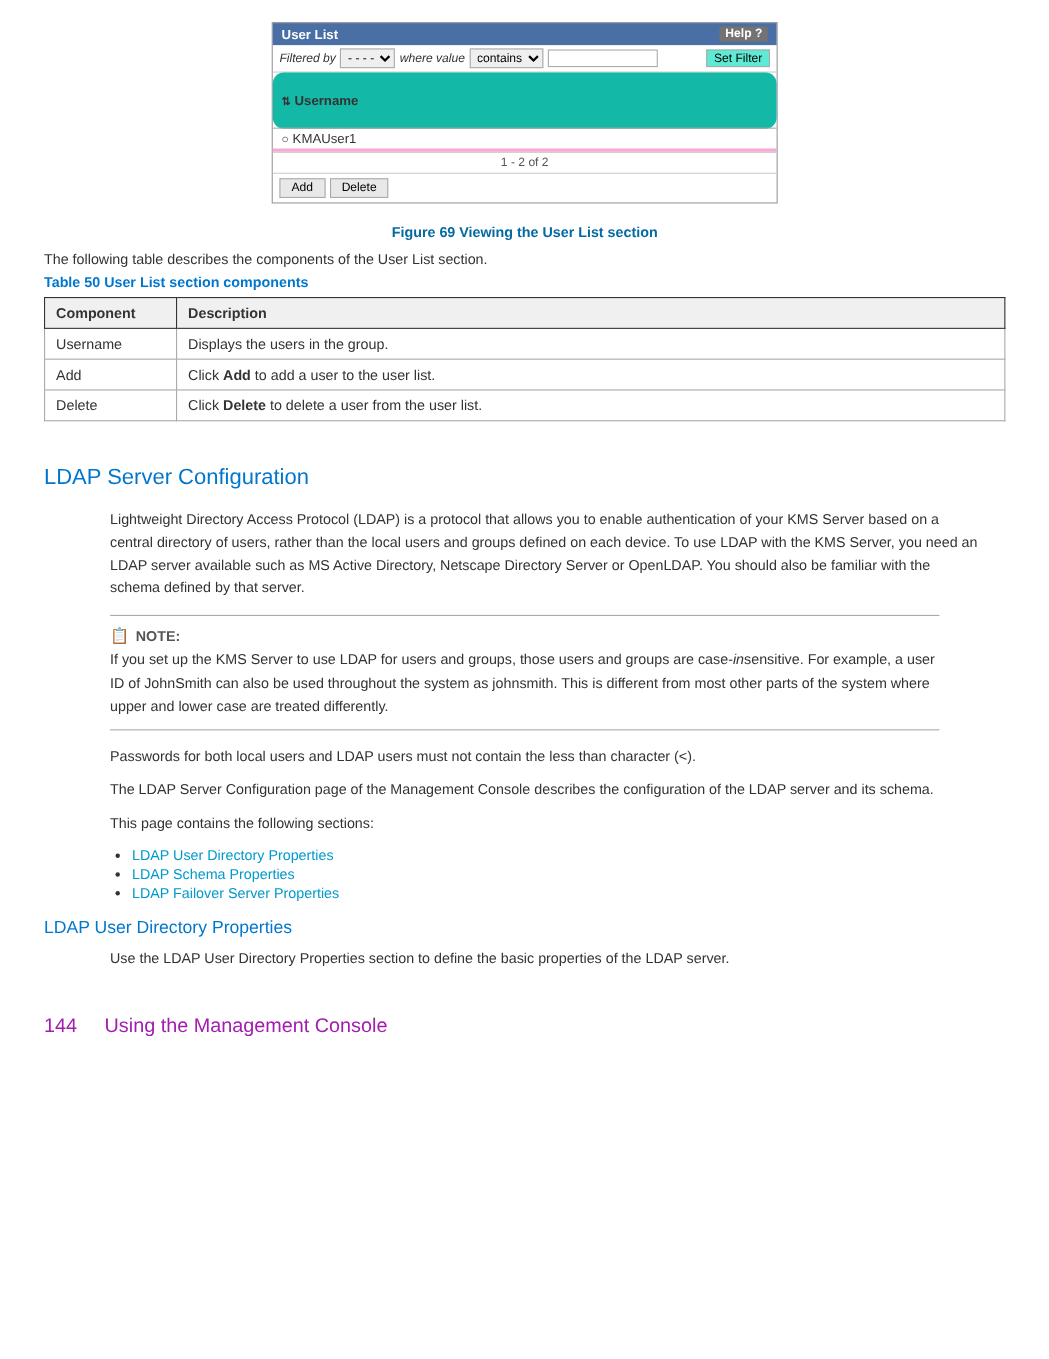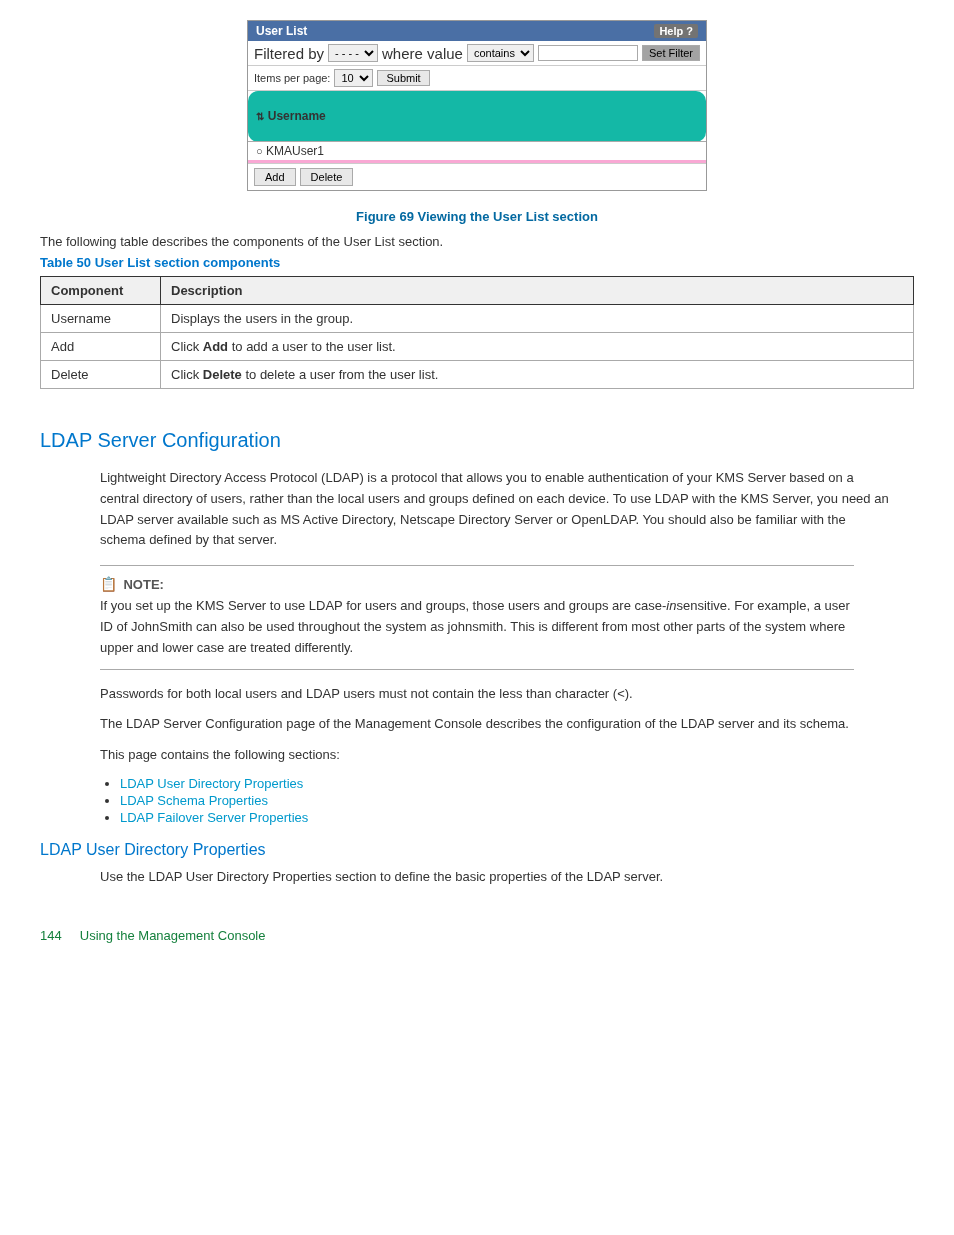--- a/index.html
+++ b/index.html
@@ -38,35 +38,36 @@
       cursor: pointer;
     }
     .widget-filter-row {
       display: flex;
       align-items: center;
       padding: 3px 6px;
       gap: 4px;
       border-bottom: 1px solid #ccc;
     }
     .widget-filter-row label {
-      font-size: 15px;
+      font-size: 11px;
+      font-style: italic;
     }
     .widget-filter-row select,
     .widget-filter-row input[type="text"] {
       font-size: 11px;
       border: 1px solid #aaa;
       padding: 1px 2px;
     }
     .widget-filter-row input[type="text"] {
       width: 120px;
     }
     .widget-set-filter {
       font-size: 11px;
       padding: 1px 6px;
-      background: #a3a3a3;
+      background: #5eead4;
       border: 1px solid #aaa;
       cursor: pointer;
       margin-left: auto;
     }
     .widget-items-row {
       display: flex;
       align-items: center;
       padding: 3px 6px;
       gap: 4px;
       border-bottom: 1px solid #ccc;
@@ -236,22 +237,22 @@
     }
     .bullet-list li a,
     .link-text {
       color: #0099cc;
       text-decoration: none;
     }
 
     
     .page-footer {
       margin-top: 40px;
-      font-size: 13px;
-      color: #15803d;
+      font-size: 18px;
+      color: #a21caf;
     }
 
     
     .radio-indicator {
       font-size: 11px;
     }
   </style>
 </head>
 <body>
 
@@ -265,46 +266,40 @@
       <label>Filtered by</label>
       <select>
         <option>- - - -</option>
       </select>
       <label>where value</label>
       <select>
         <option>contains</option>
       </select>
       <input type="text" style="width: 100px;">
       <button class="widget-set-filter">Set Filter</button>
-    </div>
-    <div class="widget-items-row">
-      <label>Items per page:</label>
-      <select>
-        <option>10</option>
-      </select>
-      <button class="widget-submit">Submit</button>
     </div>
     <table class="widget-table">
       <thead>
         <tr>
           <th>
             <span class="sort-icon">⇅</span>
             <strong> Username</strong>
           </th>
         </tr>
       </thead>
       <tbody>
         <tr>
           <td>
             <span class="radio-indicator">○</span>
             <span> KMAUser1</span>
           </td>
         </tr>
       </tbody>
     </table>
+    <div class="widget-pagination">1 - 2 of 2</div>
     <div class="widget-actions">
       <button class="widget-btn">Add</button>
       <button class="widget-btn">Delete</button>
     </div>
   </div>
 </div>
 
 <p class="figure-caption">Figure 69 Viewing the User List section</p>
 
 <p class="desc-text">The following table describes the components of the User List section.</p>

